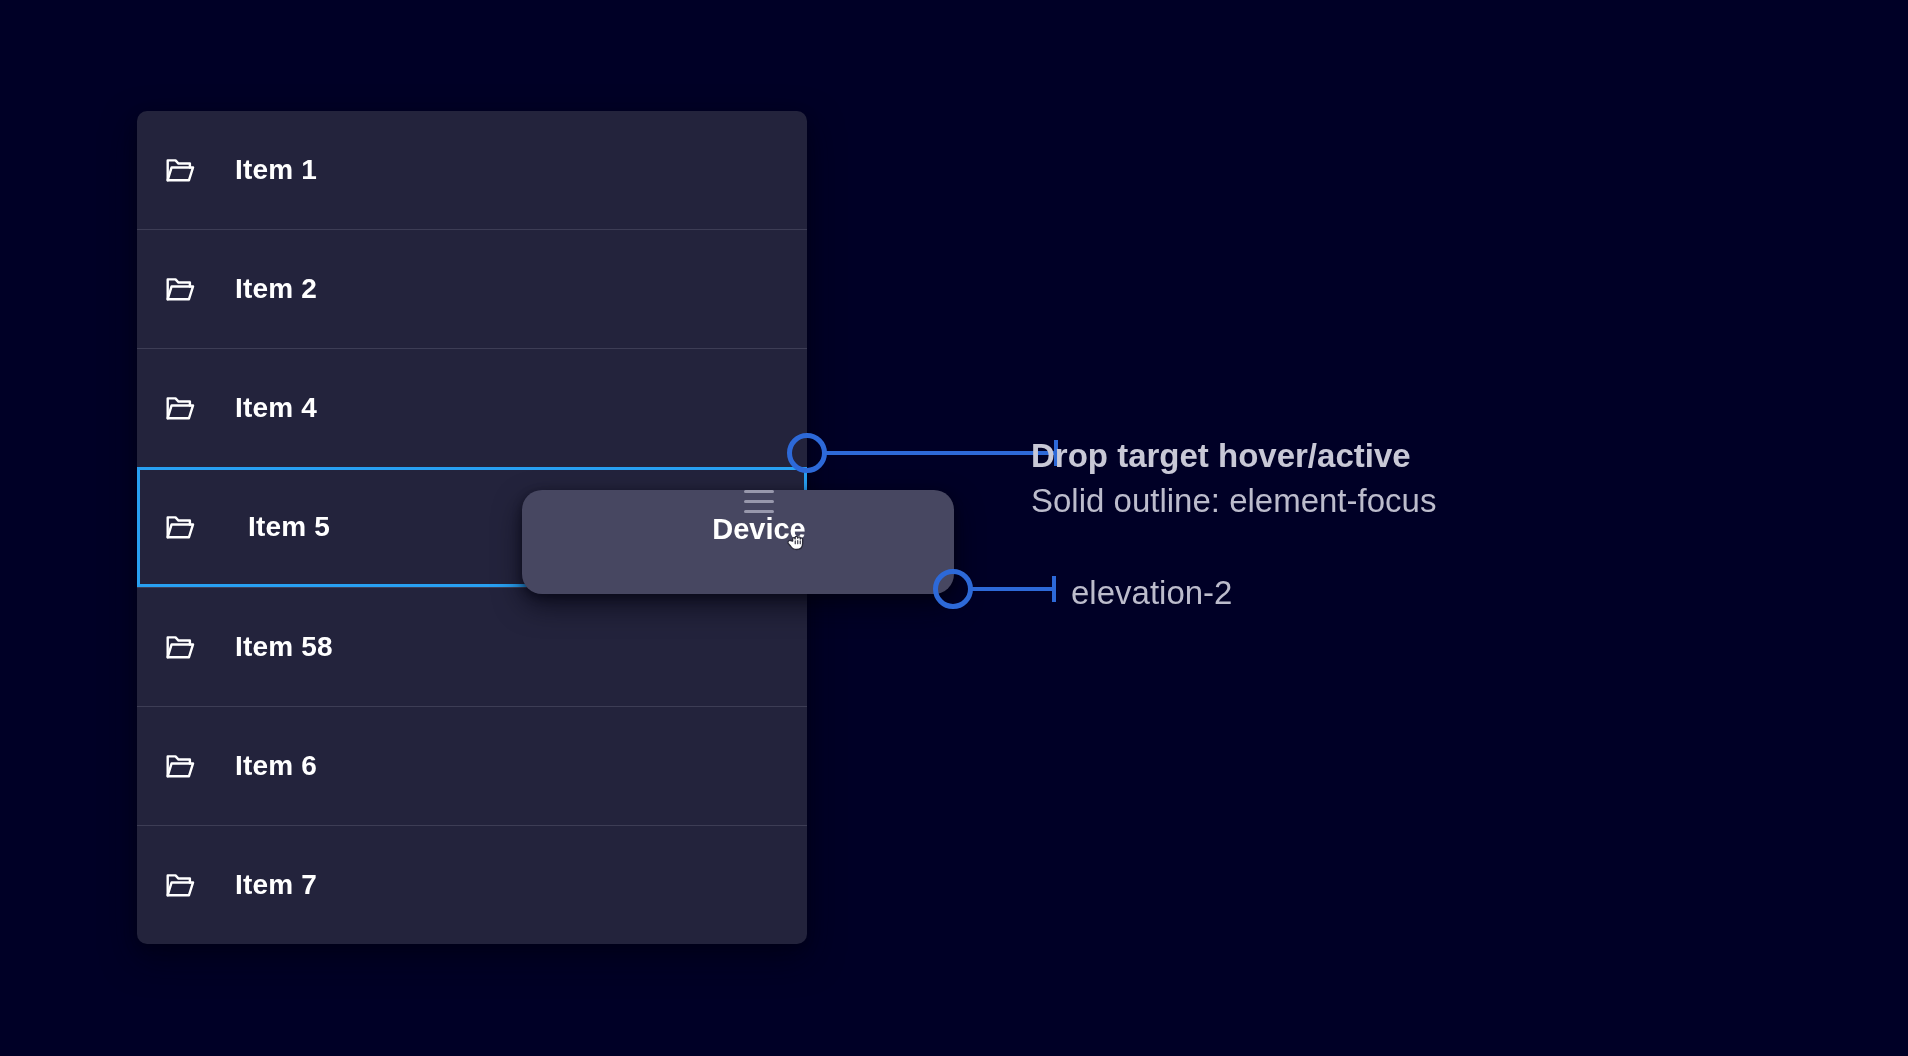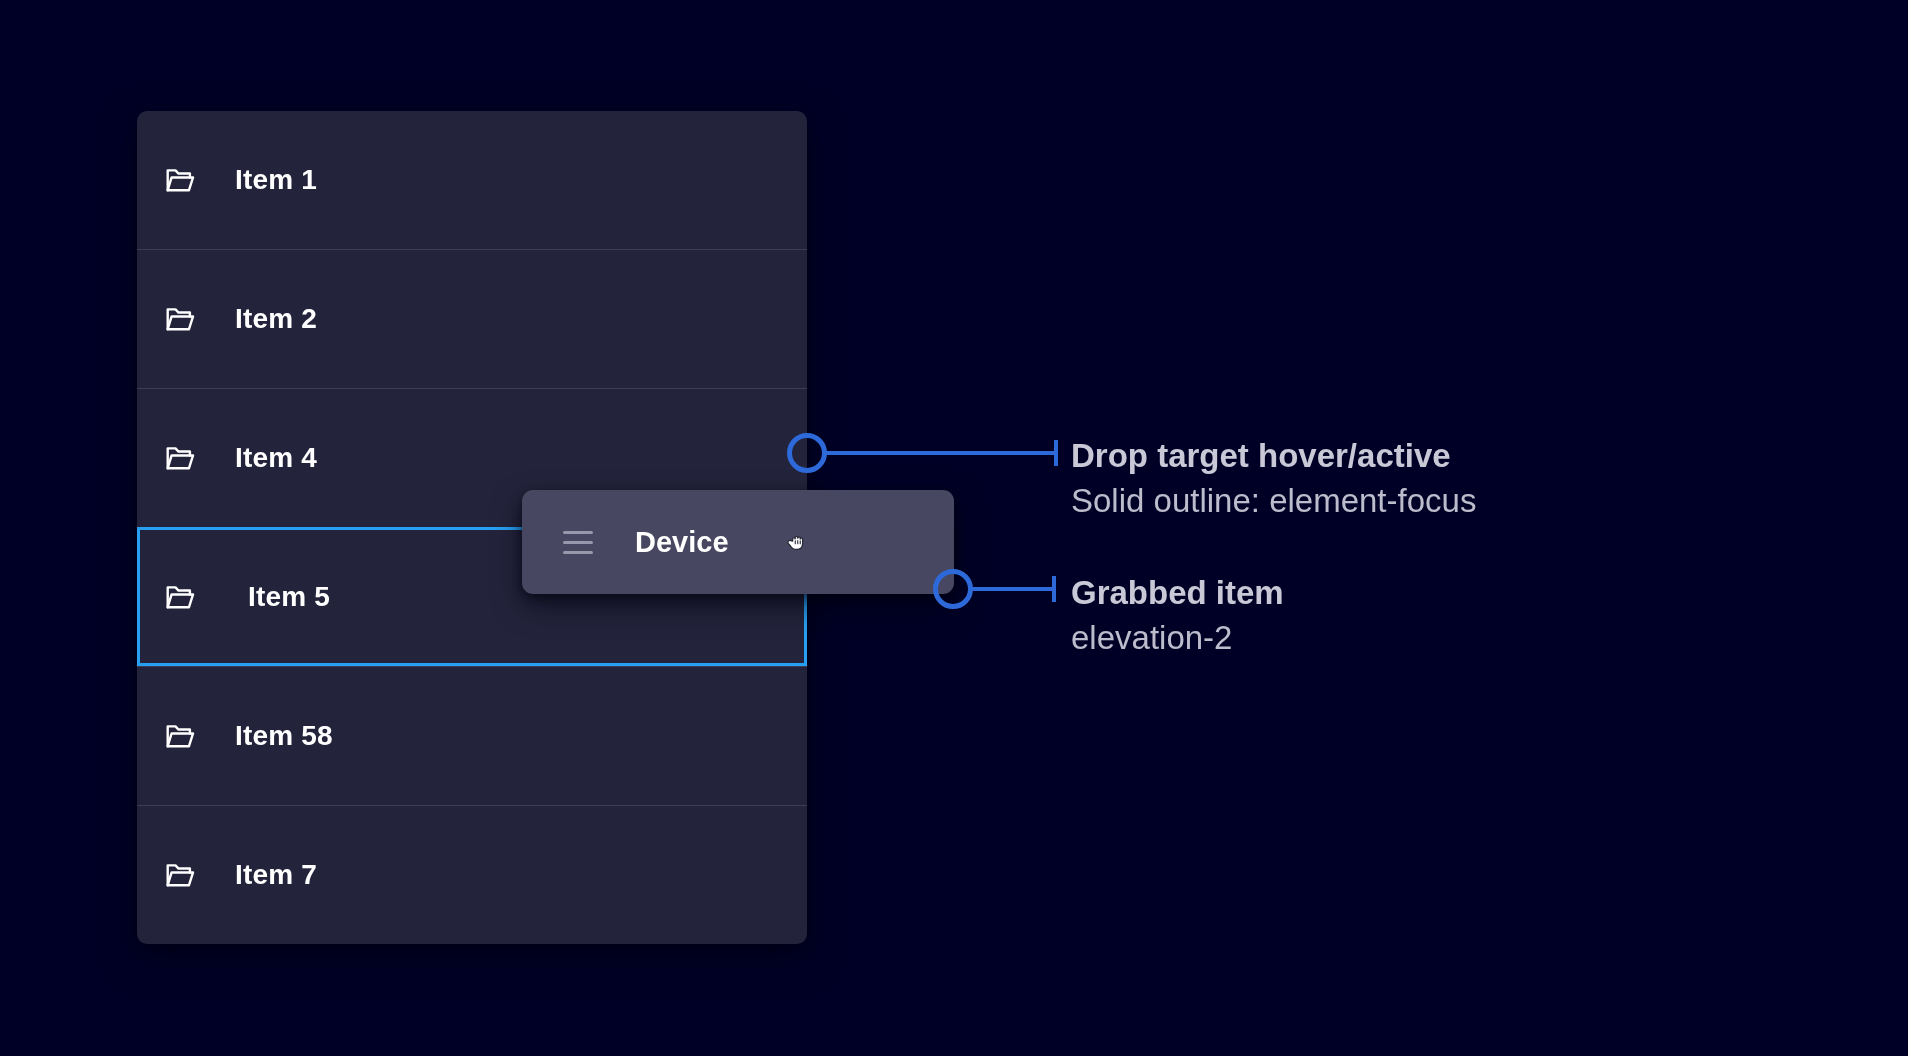--- a/index.html
+++ b/index.html
@@ -33,24 +33,25 @@
     outline:3px solid var(--focus, #28A0F2);
     outline-offset:-3px;
     gap:13px;
   }
   .icon.folder { width:36px; height:36px; display:inline-flex; }
 
   
   .card {
     position:absolute; left:497px; top:490px; width:432px; height:104px;
     background: var(--card, #474761);
-    border-radius:11px;
+    border-radius:20px;
     display:flex; align-items:center;
     box-shadow: 0 12px 28px rgba(0,0,14,.6), 0 3px 10px rgba(0,0,14,.45);
     z-index:3;
+    flex-direction:column;
   }
   .handle {
     margin-left:41px; width:30px; height:23px;
     display:flex; flex-direction:column; justify-content:space-between;
     cursor:grab;
   }
   .handle i { display:block; height:3px; border-radius:2px; background:var(--handle, #9898AC); }
   .card-label { margin-left:42px; color:#fff; font-size:29px; font-weight:700; }
   .cursor-icon { position:absolute; left:259px; top:40px; width:32px; height:30px; }
 
@@ -62,21 +63,21 @@
   }
   .c1 { left:762px; top:433px; }
   .c2 { left:908px; top:569px; }
   .hline { position:absolute; height:4px; background:var(--callout, #2D69D8); z-index:4; }
   .l1 { left:801px; top:451px; width:230px; }
   .l2 { left:947px; top:587px; width:83px; }
   .tick { position:absolute; width:4px; height:26px; background:var(--callout, #2D69D8); z-index:4; }
   .t1 { left:1029px; top:440px; }
   .t2 { left:1027px; top:576px; }
   .ann { position:absolute; line-height:45px; z-index:4; }
-  .a1 { left:1046px; top:433px; }
+  .a1 { left:1006px; top:433px; }
   .a2 { left:1046px; top:570px; }
   .ann-title { font-size:33px; font-weight:700; color:var(--text-strong, #C8C8D6); }
   .ann-sub   { font-size:33px; font-weight:400; color:var(--text-soft, #BCBCCC); }
 </style>
 </head>
 <body>
 
 <div class="stage">
 
   <div class="list">
@@ -125,20 +126,29 @@
       </span>
       <span class="label">Item 58</span>
     </div>
     <div class="row">
       <span class="icon folder">
         <svg viewBox="0 0 24 24" width="36" height="36" fill="none" stroke="#fff" stroke-width="1.6" stroke-linejoin="round" stroke-linecap="round">
             <path d="M3.8 18.8 V5.6 h5.2 l2 2.1 h7.6 v2.6"></path>
             <path d="M3.8 18.8 l2.6-8.5 h14.3 l-2.7 8.5 z"></path>
           </svg>
       </span>
+      <span class="label">Item 6</span>
+    </div>
+    <div class="row">
+      <span class="icon folder">
+        <svg viewBox="0 0 24 24" width="36" height="36" fill="none" stroke="#fff" stroke-width="1.6" stroke-linejoin="round" stroke-linecap="round">
+            <path d="M3.8 18.8 V5.6 h5.2 l2 2.1 h7.6 v2.6"></path>
+            <path d="M3.8 18.8 l2.6-8.5 h14.3 l-2.7 8.5 z"></path>
+          </svg>
+      </span>
       <span class="label">Item 7</span>
     </div>
   </div>
 
   <div class="card">
     <span class="handle">
         <i></i>
         <i></i>
         <i></i>
       </span>
@@ -156,17 +166,16 @@
   <div class="tick t1"></div>
   <div class="ann a1">
     <div class="ann-title">Drop target hover/active</div>
     <div class="ann-sub">Solid outline: element-focus</div>
   </div>
 
   <div class="circ c2"></div>
   <div class="hline l2"></div>
   <div class="tick t2"></div>
   <div class="ann a2">
-    <div class="ann-title">Grabbed item</div>
     <div class="ann-sub">elevation-2</div>
   </div>
 
 </div>
 
 </body></html>

